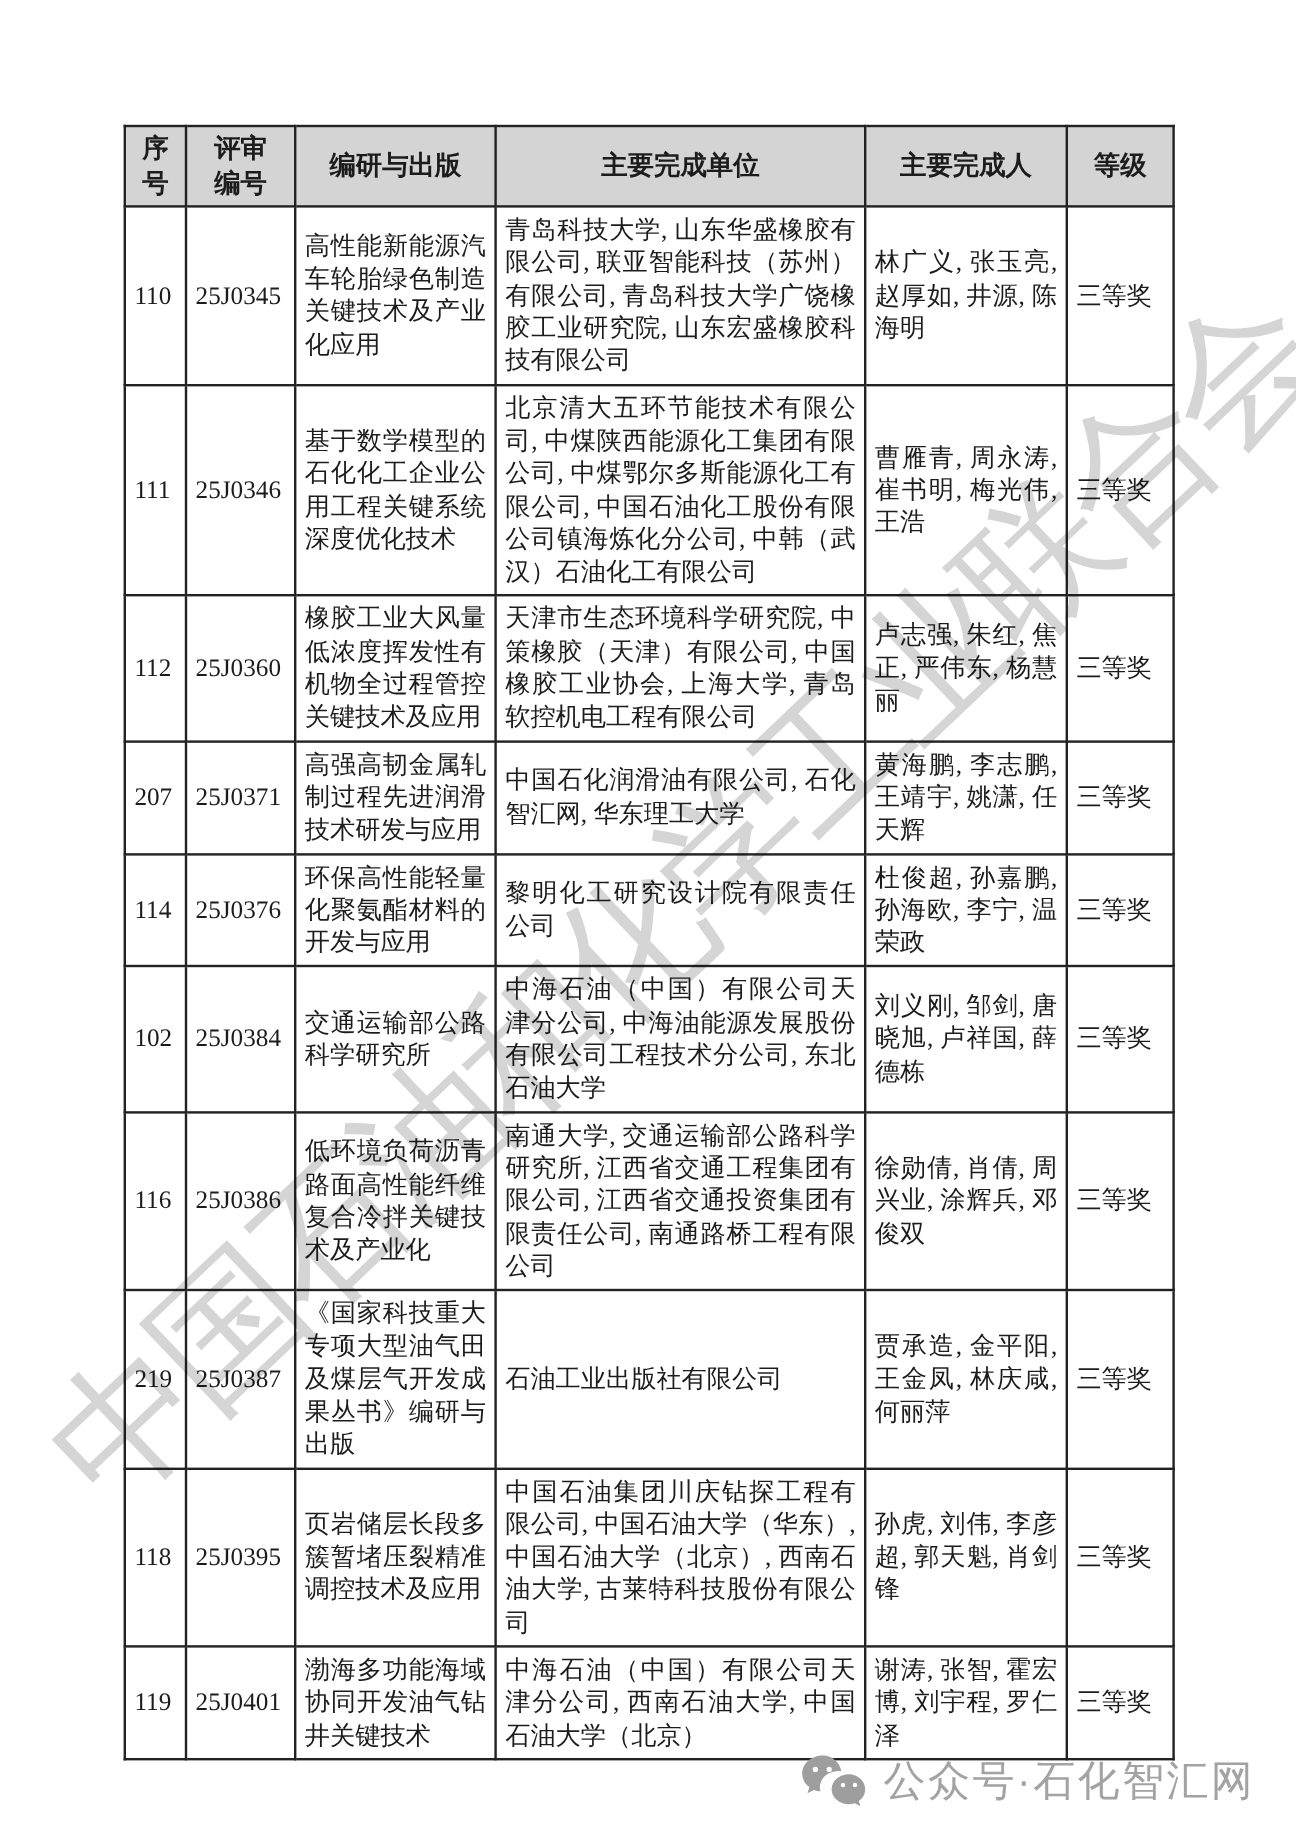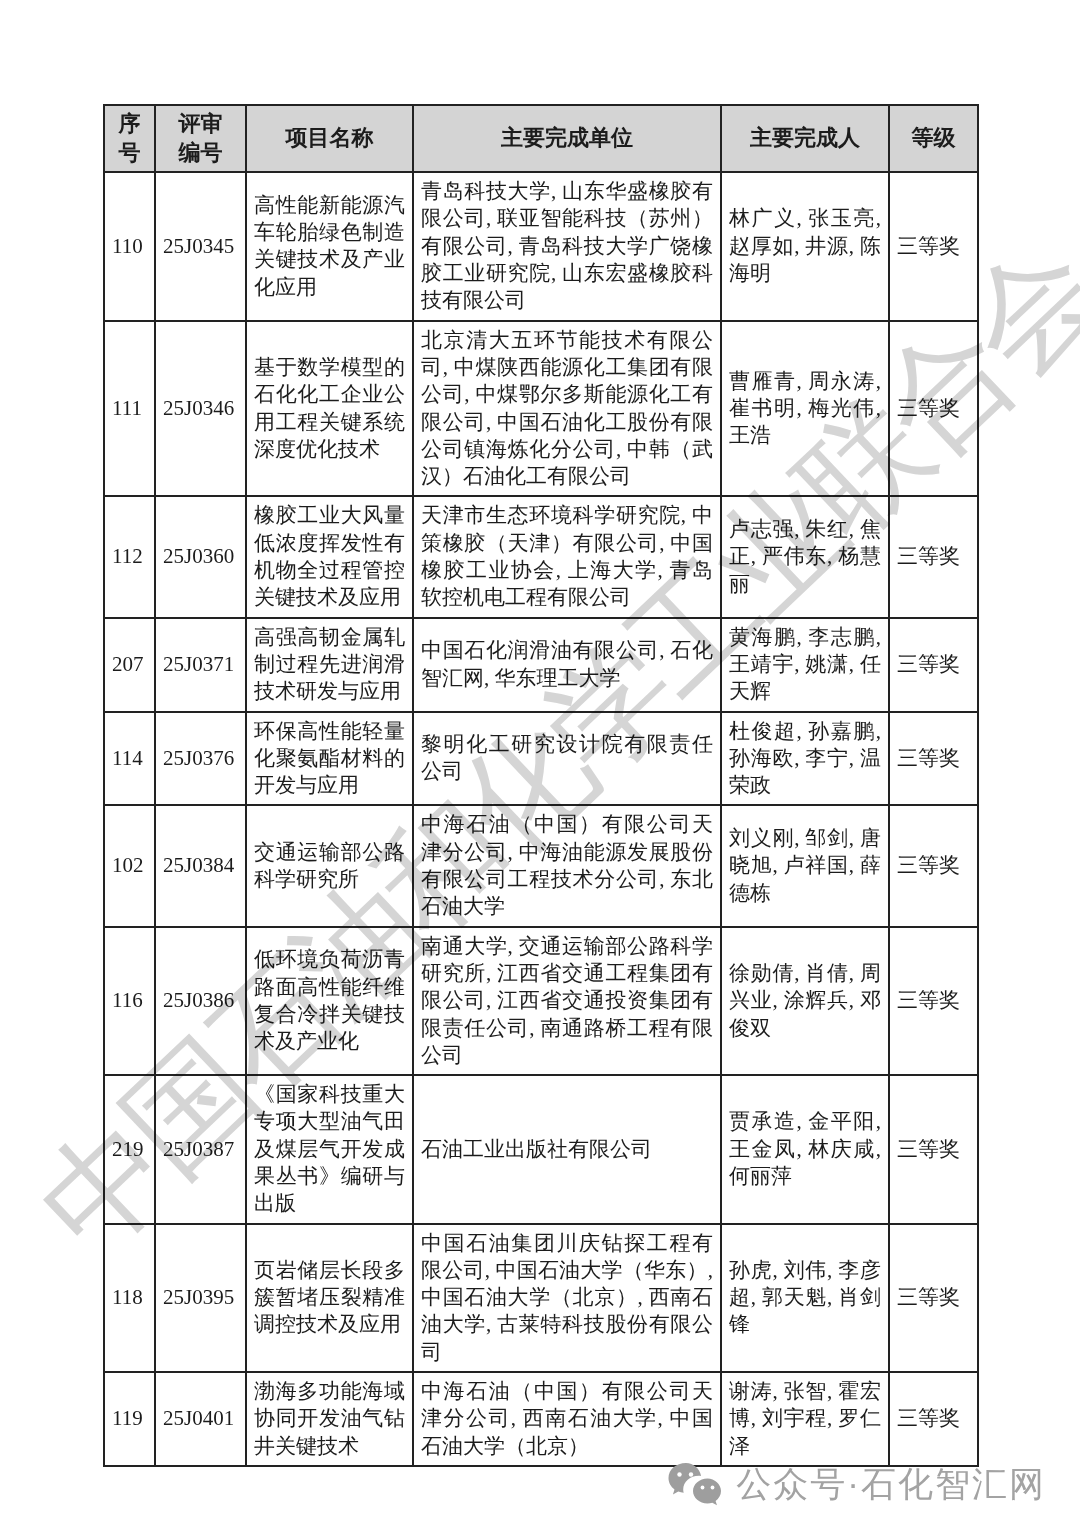--- a/index.html
+++ b/index.html
@@ -70,21 +70,21 @@
     <col style="width:308px">
     <col style="width:168px">
     <col style="width:89px">
   </colgroup>
   <thead>
     <tr>
       <th>序
 号</th>
       <th>评审
 编号</th>
-      <th>项目名称</th>
+      <th>编研与出版</th>
       <th>主要完成单位</th>
       <th>主要完成人</th>
       <th>等级</th>
     </tr>
   </thead>
   <tbody>
       <tr>
     <td class="c-no">110</td>
     <td class="c-code">25J0345</td>
     <td class="c-name">高性能新能源汽车轮胎绿色制造关键技术及产业化应用</td>

